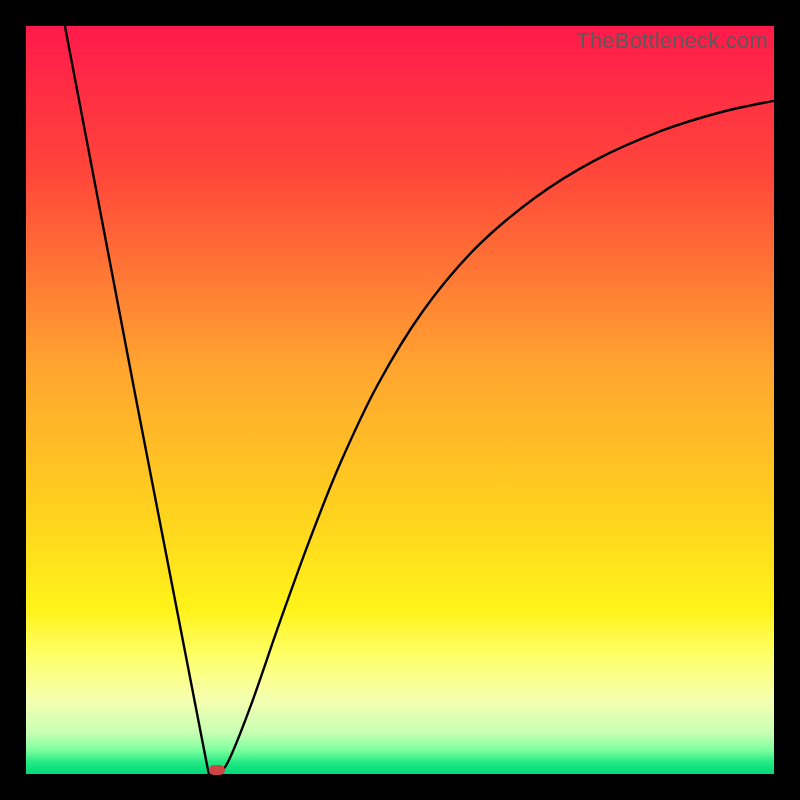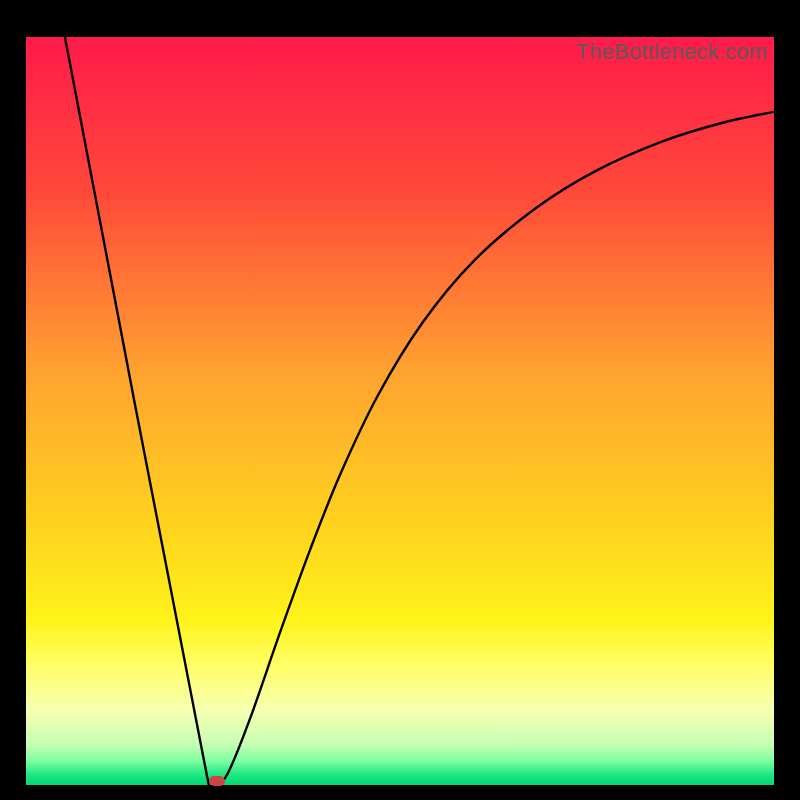--- a/index.html
+++ b/index.html
@@ -11,21 +11,20 @@
     overflow: hidden;
     font-family: Arial, Helvetica, sans-serif;
   }
   .frame {
     position: absolute;
     left: 26px;
     top: 26px;
     width: 748px;
     height: 748px;
     background: #000;
-    margin-top: 11px;
   }
   .plot-area {
     position: absolute;
     left: 0;
     top: 0;
     width: 748px;
     height: 748px;
   }
   .watermark {
     position: absolute;

